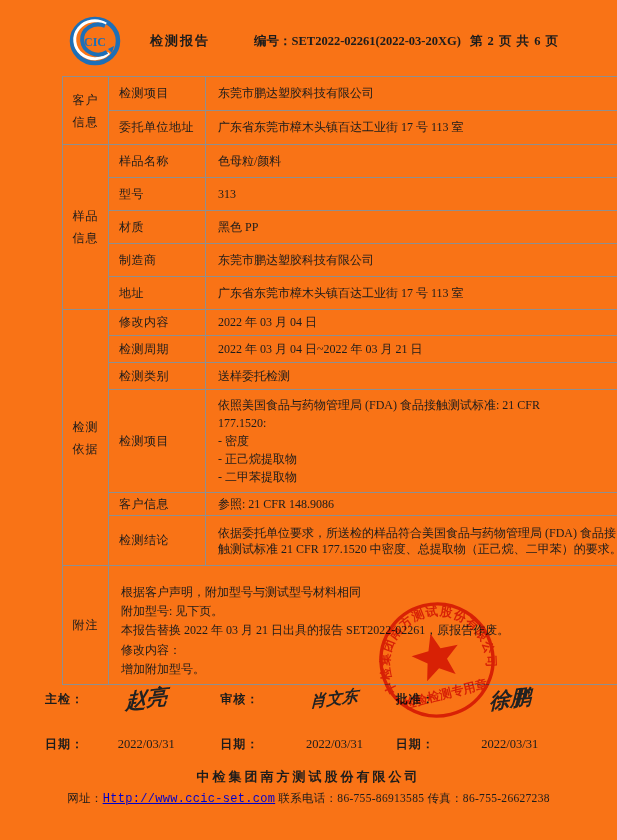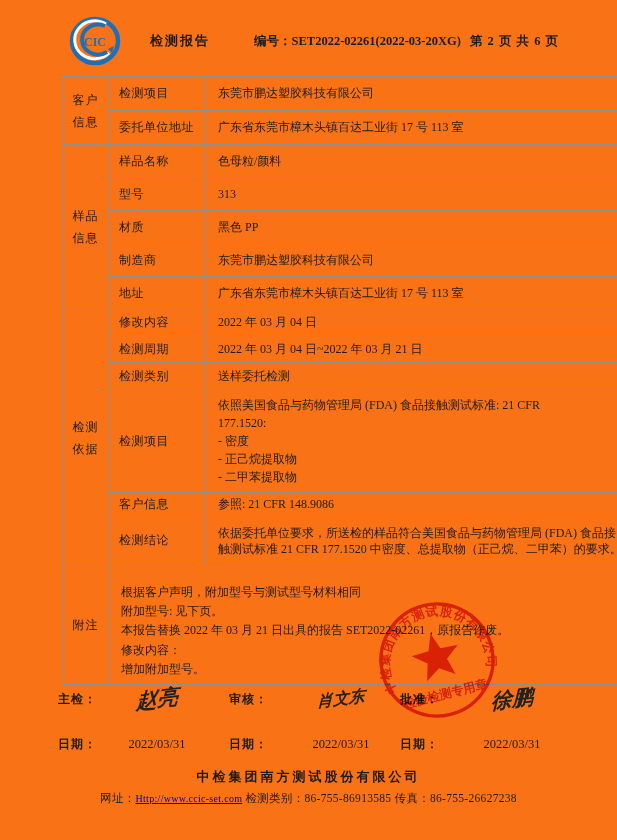--- a/index.html
+++ b/index.html
@@ -26,39 +26,39 @@
   td.notes { white-space:pre-line; line-height:19.2px; padding:17px 8px 5px 12px; vertical-align:top; }
   tr.r34 { height:34px; } tr.r33 { height:33px; } tr.r26 { height:26px; }
   tr.r27 { height:27px; } tr.r89 { height:89px; } tr.r23 { height:23px; }
   tr.r50 { height:50px; } tr.r96 { height:96px; }
 
   
   .stamp { position:absolute; left:377px; top:600px; width:120px; height:120px;
            transform:rotate(-14deg); mix-blend-mode:multiply; opacity:0.93; z-index:6; }
 
   
-  .sig-area { position:absolute; left:58px; right:58px; top:678px; z-index:2; }
+  .sig-area { position:absolute; left:45px; right:58px; top:678px; z-index:2; }
   .sig-row, .date-row { display:flex; }
   .sig-row { height:42px; align-items:center; }
   .date-row { margin-top:16px; height:22px; align-items:flex-start; }
   .cell { flex:1 1 0; display:flex; align-items:center; }
   .cell + .cell { margin-left:12px;gap:26px; }
   .slabel { font-size:12px; font-weight:bold; letter-spacing:1px; white-space:nowrap; }
   .sname { flex:1; text-align:center; font-size:21px; font-weight:bold; font-style:italic;
            transform:rotate(-7deg) skewX(-8deg); color:#222; }
   .sname.small { font-size:16px; }
   .dval { flex:1; text-align:center; font-size:12.5px; }
 
   
   .ftr { position:absolute; left:0; right:0; top:768px; text-align:center; }
   .ftr-company { font-weight:bold; font-size:13px; letter-spacing:3px; }
   .ftr-line { font-size:11.5px; margin-top:5px; letter-spacing:0.3px; }
   .ftr-line .gap { display:inline-block; width:14px; }
   .link { color:#0000cc; text-decoration:underline; cursor:pointer;
-          font-family:Liberation Serif, serif; font-size:10px; }
+          font-family:Liberation Mono, monospace; font-size:12px; }
 </style>
 </head>
 <body>
 
 <div class="page">
 
   <div class="hdr">
     <svg class="logo" viewBox="0 0 66 50" aria-hidden="true">
       <ellipse cx="33" cy="25" rx="23" ry="22" fill="none" stroke="#1d6fb8" stroke-width="4.5"></ellipse>
       <path d="M 44 8 A 20 19 0 1 0 47 37" fill="none" stroke="#ffffff" stroke-width="3"></path>
@@ -188,17 +188,17 @@
     <text font-size="12.3" font-weight="bold" fill="#dc3a28" letter-spacing="1" font-family="Liberation Serif, DejaVu Serif, serif">
       <textPath href="#stamp-arc" startOffset="50%" text-anchor="middle">中检集团南方测试股份有限公司</textPath>
     </text>
     <polygon fill="#dc3a28" points="60,33 66.2,49.5 83.8,50.3 70,61.2 74.7,78.2 60,68.5 45.3,78.2 50,61.2 36.2,50.3 53.8,49.5"></polygon>
     <text x="60" y="99" text-anchor="middle" font-size="12.3" font-weight="bold" fill="#dc3a28" font-family="Liberation Serif, DejaVu Serif, serif">检验检测专用章</text>
   </svg>
 
   <div class="ftr">
     <div class="ftr-company">中检集团南方测试股份有限公司</div>
     <div class="ftr-line"><span>网址：</span><span class="link">Http://www.ccic-set.com</span>
-      <span>检测类别：</span><span>86-755-86913585</span>
+      <span>联系电话：</span><span>86-755-86913585</span>
       <span>传真：</span><span>86-755-26627238</span></div>
   </div>
 
 </div>
 
 </body></html>

